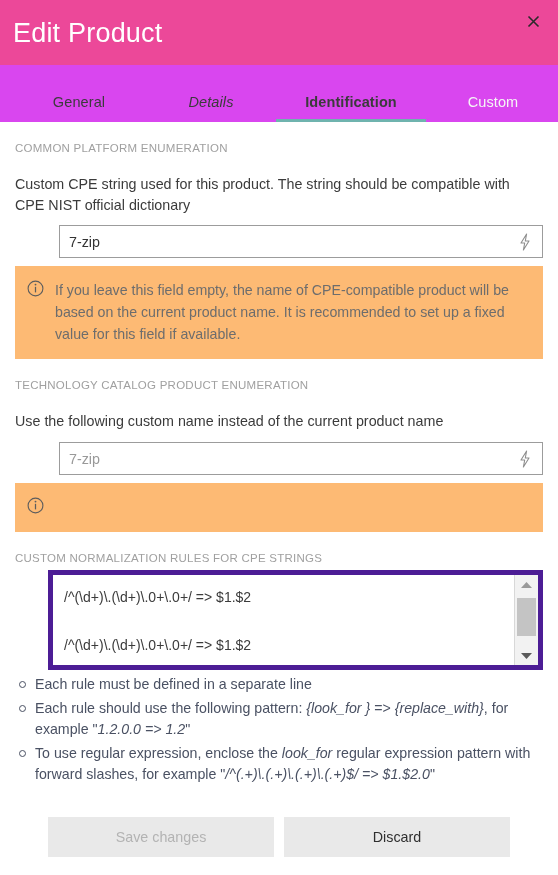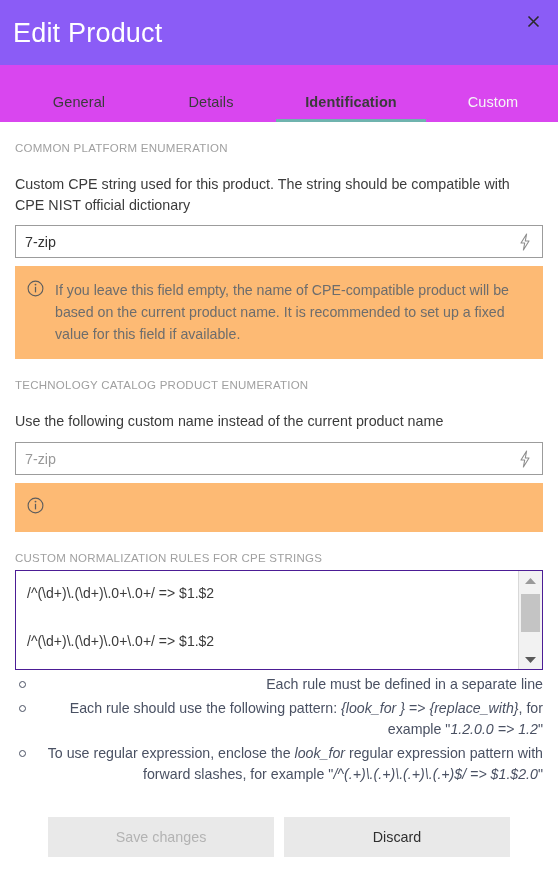--- a/index.html
+++ b/index.html
@@ -9,21 +9,21 @@
     height: 875px;
     background: #ffffff;
     font-family: "Liberation Sans", sans-serif;
     overflow: hidden;
   }
 
   
   .titlebar {
     position: relative;
     height: 65px;
-    background: #8b5cf6;
+    background: #ec4899;
     display: flex;
     align-items: center;
   }
   .title-text {
     color: #ffffff;
     font-size: 27px;
     font-weight: 300;
     letter-spacing: 0.2px;
     padding-left: 13px;
     line-height: 1;
@@ -54,21 +54,21 @@
     flex: 0 0 auto;
     text-align: center;
     font-size: 14.5px;
     color: #3b3b3b;
     padding-bottom: 9px;
     cursor: pointer;
     border-bottom: 3px solid transparent;
     letter-spacing: 0.1px;
   }
   .tab.t-general      { width: 122px; margin-left: 8px; }
-  .tab.t-details      { width: 122px; margin-left: 10px; }
+  .tab.t-details      { width: 122px; margin-left: 10px; font-style: italic; }
   .tab.t-ident        { width: 150px; margin-left: 4px; font-weight: bold; }
   .tab.t-custom       { width: 122px; margin-left: 6px; color: #f5f5f5; cursor: default; }
   .tab.active { border-bottom-color: #6fb3ae; }
 
   
   .body { padding: 0 15px; }
 
   .section-label {
     font-size: 11.5px;
     color: #a0a0a0;
@@ -86,20 +86,21 @@
   }
 
   
   .field {
     position: relative;
     height: 33px;
     border: 1px solid #9c9c9c;
     background: #ffffff;
     display: flex;
     align-items: flex-start;
+    margin-left: 44px;
   }
   .field input {
     flex: 1;
     border: 0;
     outline: none;
     font-family: "Liberation Sans", sans-serif;
     font-size: 14.3px;
     color: #333333;
     padding: 0 8px 0 9px;
     background: transparent;
@@ -130,25 +131,26 @@
   .infobox .txt {
     font-size: 14.2px;
     color: #6d6d6d;
     line-height: 1.55;
     padding-left: 6px;
   }
 
   
   .rules-wrap {
     position: relative;
-    border: 1px solid #4c1d95;
+    border: 5px solid #4c1d95;
     background: #ffffff;
     height: 100px;
     display: flex;
     margin-bottom: 4px;
+    margin-left: 33px;
   }
   .rules-text {
     flex: 1;
     padding: 10px 10px 0 11px;
     font-size: 14px;
     color: #3b3b3b;
     line-height: 24px;
     white-space: pre;
     overflow: hidden;
     outline: none;
@@ -192,21 +194,20 @@
     margin: 0;
     padding: 0;
   }
   ul.guide li {
     position: relative;
     font-size: 14.2px;
     color: #4a5163;
     line-height: 1.52;
     padding-left: 20px;
     margin-top: 2px;
-    text-align: right;
   }
   ul.guide li::before {
     content: "";
     position: absolute;
     left: 4px;
     top: 7px;
     width: 5px;
     height: 5px;
     border: 1px solid #4a5163;
     border-radius: 50%;

